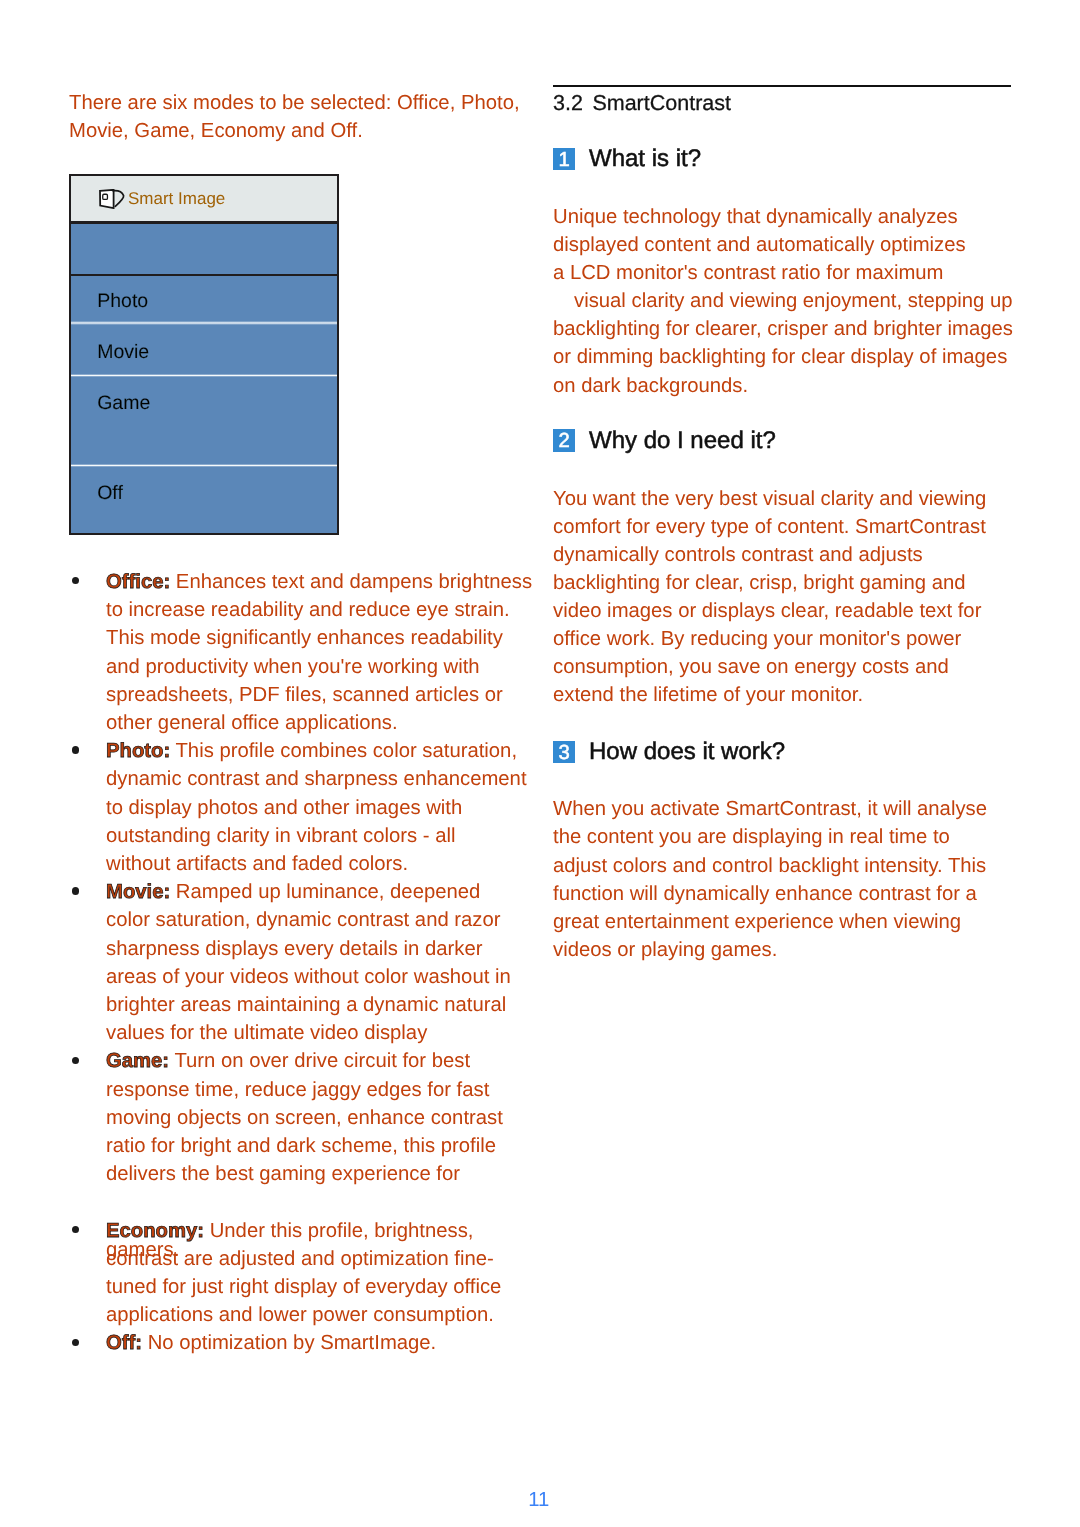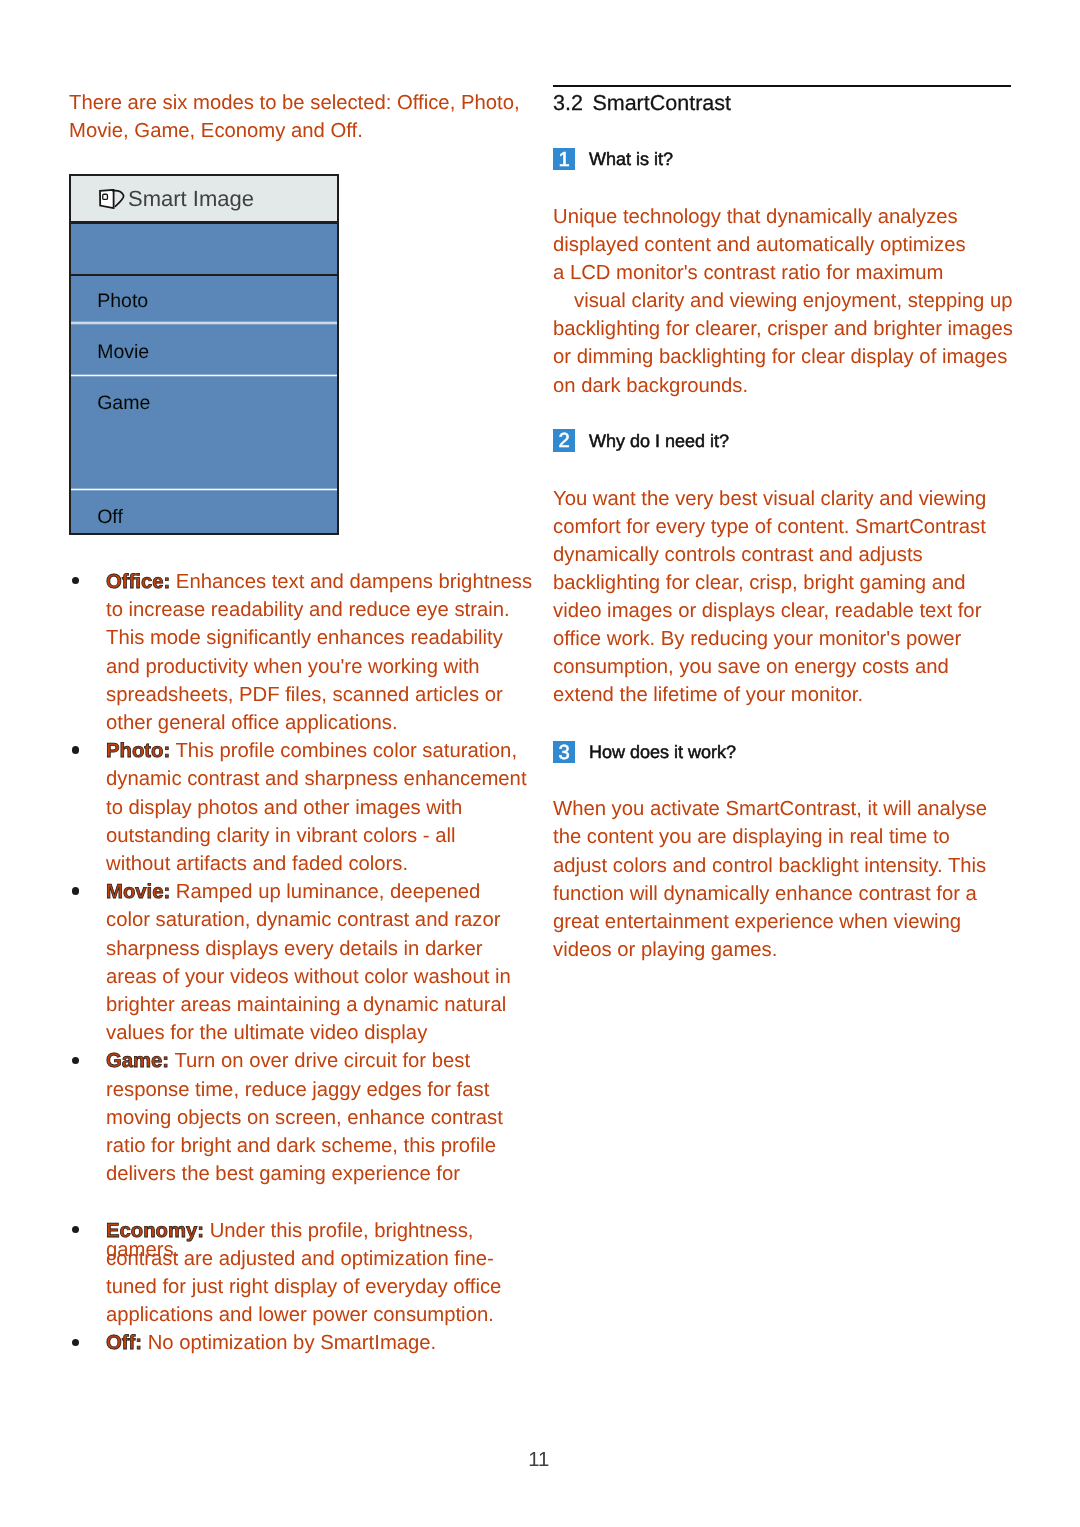--- a/index.html
+++ b/index.html
@@ -9,34 +9,34 @@
        font-family:"Liberation Sans",sans-serif;
        -webkit-font-smoothing:antialiased;text-rendering:geometricPrecision;
        transform:translateZ(0);}
   .ln{position:absolute;white-space:pre;font-size:20.3px;line-height:28.2px;color:#c2410c;}
   .col-l{left:69px;}
   .bullet-dot{position:absolute;width:7.4px;height:7.4px;border-radius:50%;background:#1b1b1b;}
   .btxt{left:106px;}
   .rule{position:absolute;background:#111111;}
   .sec-no{position:absolute;white-space:pre;font-size:21.5px;line-height:28.2px;color:#141414;
           -webkit-text-stroke:0.28px #141414;}
-  .subhead{position:absolute;white-space:pre;font-size:18px;line-height:28.2px;color:#111111;
+  .subhead{position:absolute;white-space:pre;font-size:24px;line-height:28.2px;color:#111111;
            -webkit-text-stroke:0.52px #111111;}
   .term{font-weight:bold;-webkit-text-stroke:0.78px #1b1b1b;}
   .badge{position:absolute;width:22.1px;height:22.4px;background:#3189d2;color:#ffffff;
          font-size:20.3px;line-height:24.6px;text-align:center;font-weight:normal;
          -webkit-text-stroke:0.55px #ffffff;}
-  .pg{position:absolute;white-space:pre;font-size:20.3px;line-height:28.2px;color:#404040;}
+  .pg{position:absolute;white-space:pre;font-size:20.3px;line-height:28.2px;color:#3b82f6;margin-top:40px;}
 
   
   #osd{position:absolute;left:69.4px;top:174.4px;width:269.4px;height:360.6px;
        border:2px solid #201d1e;box-sizing:border-box;background:#5b87b8;}
   #osd-head{position:absolute;left:0;top:0;right:0;height:45px;background:#e3e8e8;}
   #osd-head-rule{position:absolute;left:0;right:0;top:45px;height:2.4px;background:#201d1e;}
-  #osd-head-label{position:absolute;left:56.6px;font-size:22px;line-height:28.2px;color:#404040;white-space:pre;}
+  #osd-head-label{position:absolute;left:56.6px;font-size:17px;line-height:28.2px;color:#a16207;white-space:pre;}
   .osd-row{position:absolute;left:0;right:0;}
   .osd-row .lbl{position:absolute;left:25.8px;white-space:pre;font-size:19.5px;line-height:28.2px;color:#000000;
                  -webkit-text-stroke:0.22px #3a6370;}
   .sep{position:absolute;left:0;right:0;height:3.2px;
        background:linear-gradient(to bottom,rgba(240,246,250,0) 0%,rgba(243,248,251,0.55) 28%,rgba(246,250,252,1) 50%,rgba(235,242,248,0.5) 72%,rgba(225,235,243,0) 100%);}
   #osd-sel{position:absolute;left:0;right:0;background:#46f6c8;}
   #osd-sel .inner{position:absolute;left:3.4px;right:3.4px;top:2.9px;bottom:3.2px;background:#ffffff;}
   #osd-sel-rule{position:absolute;left:0;right:0;height:1.9px;background:#201d1e;}
   #osd-sel .lbl{position:absolute;left:25.8px;white-space:pre;font-size:19.5px;line-height:28.2px;color:#2150df;}
 </style>
@@ -132,17 +132,17 @@
     <span class="lbl" style="top:11.10px">Photo</span>
   </div>
   <div class="osd-row" style="top:146.60px;height:52.40px">
     <div class="sep" style="top:-1.6px"></div>
     <span class="lbl" style="top:15.00px">Movie</span>
   </div>
   <div class="osd-row" style="top:199.00px;height:52.90px">
     <div class="sep" style="top:-1.6px"></div>
     <span class="lbl" style="top:14.00px">Game</span>
   </div>
-  <div class="osd-row" style="top:313px;height:44px">
+  <div class="osd-row" style="top:289px;height:44px">
     <div class="sep" style="top:-1.6px"></div>
     <span class="lbl" style="top:13.20px">Off</span>
   </div>
 </div>
 
 </body></html>

